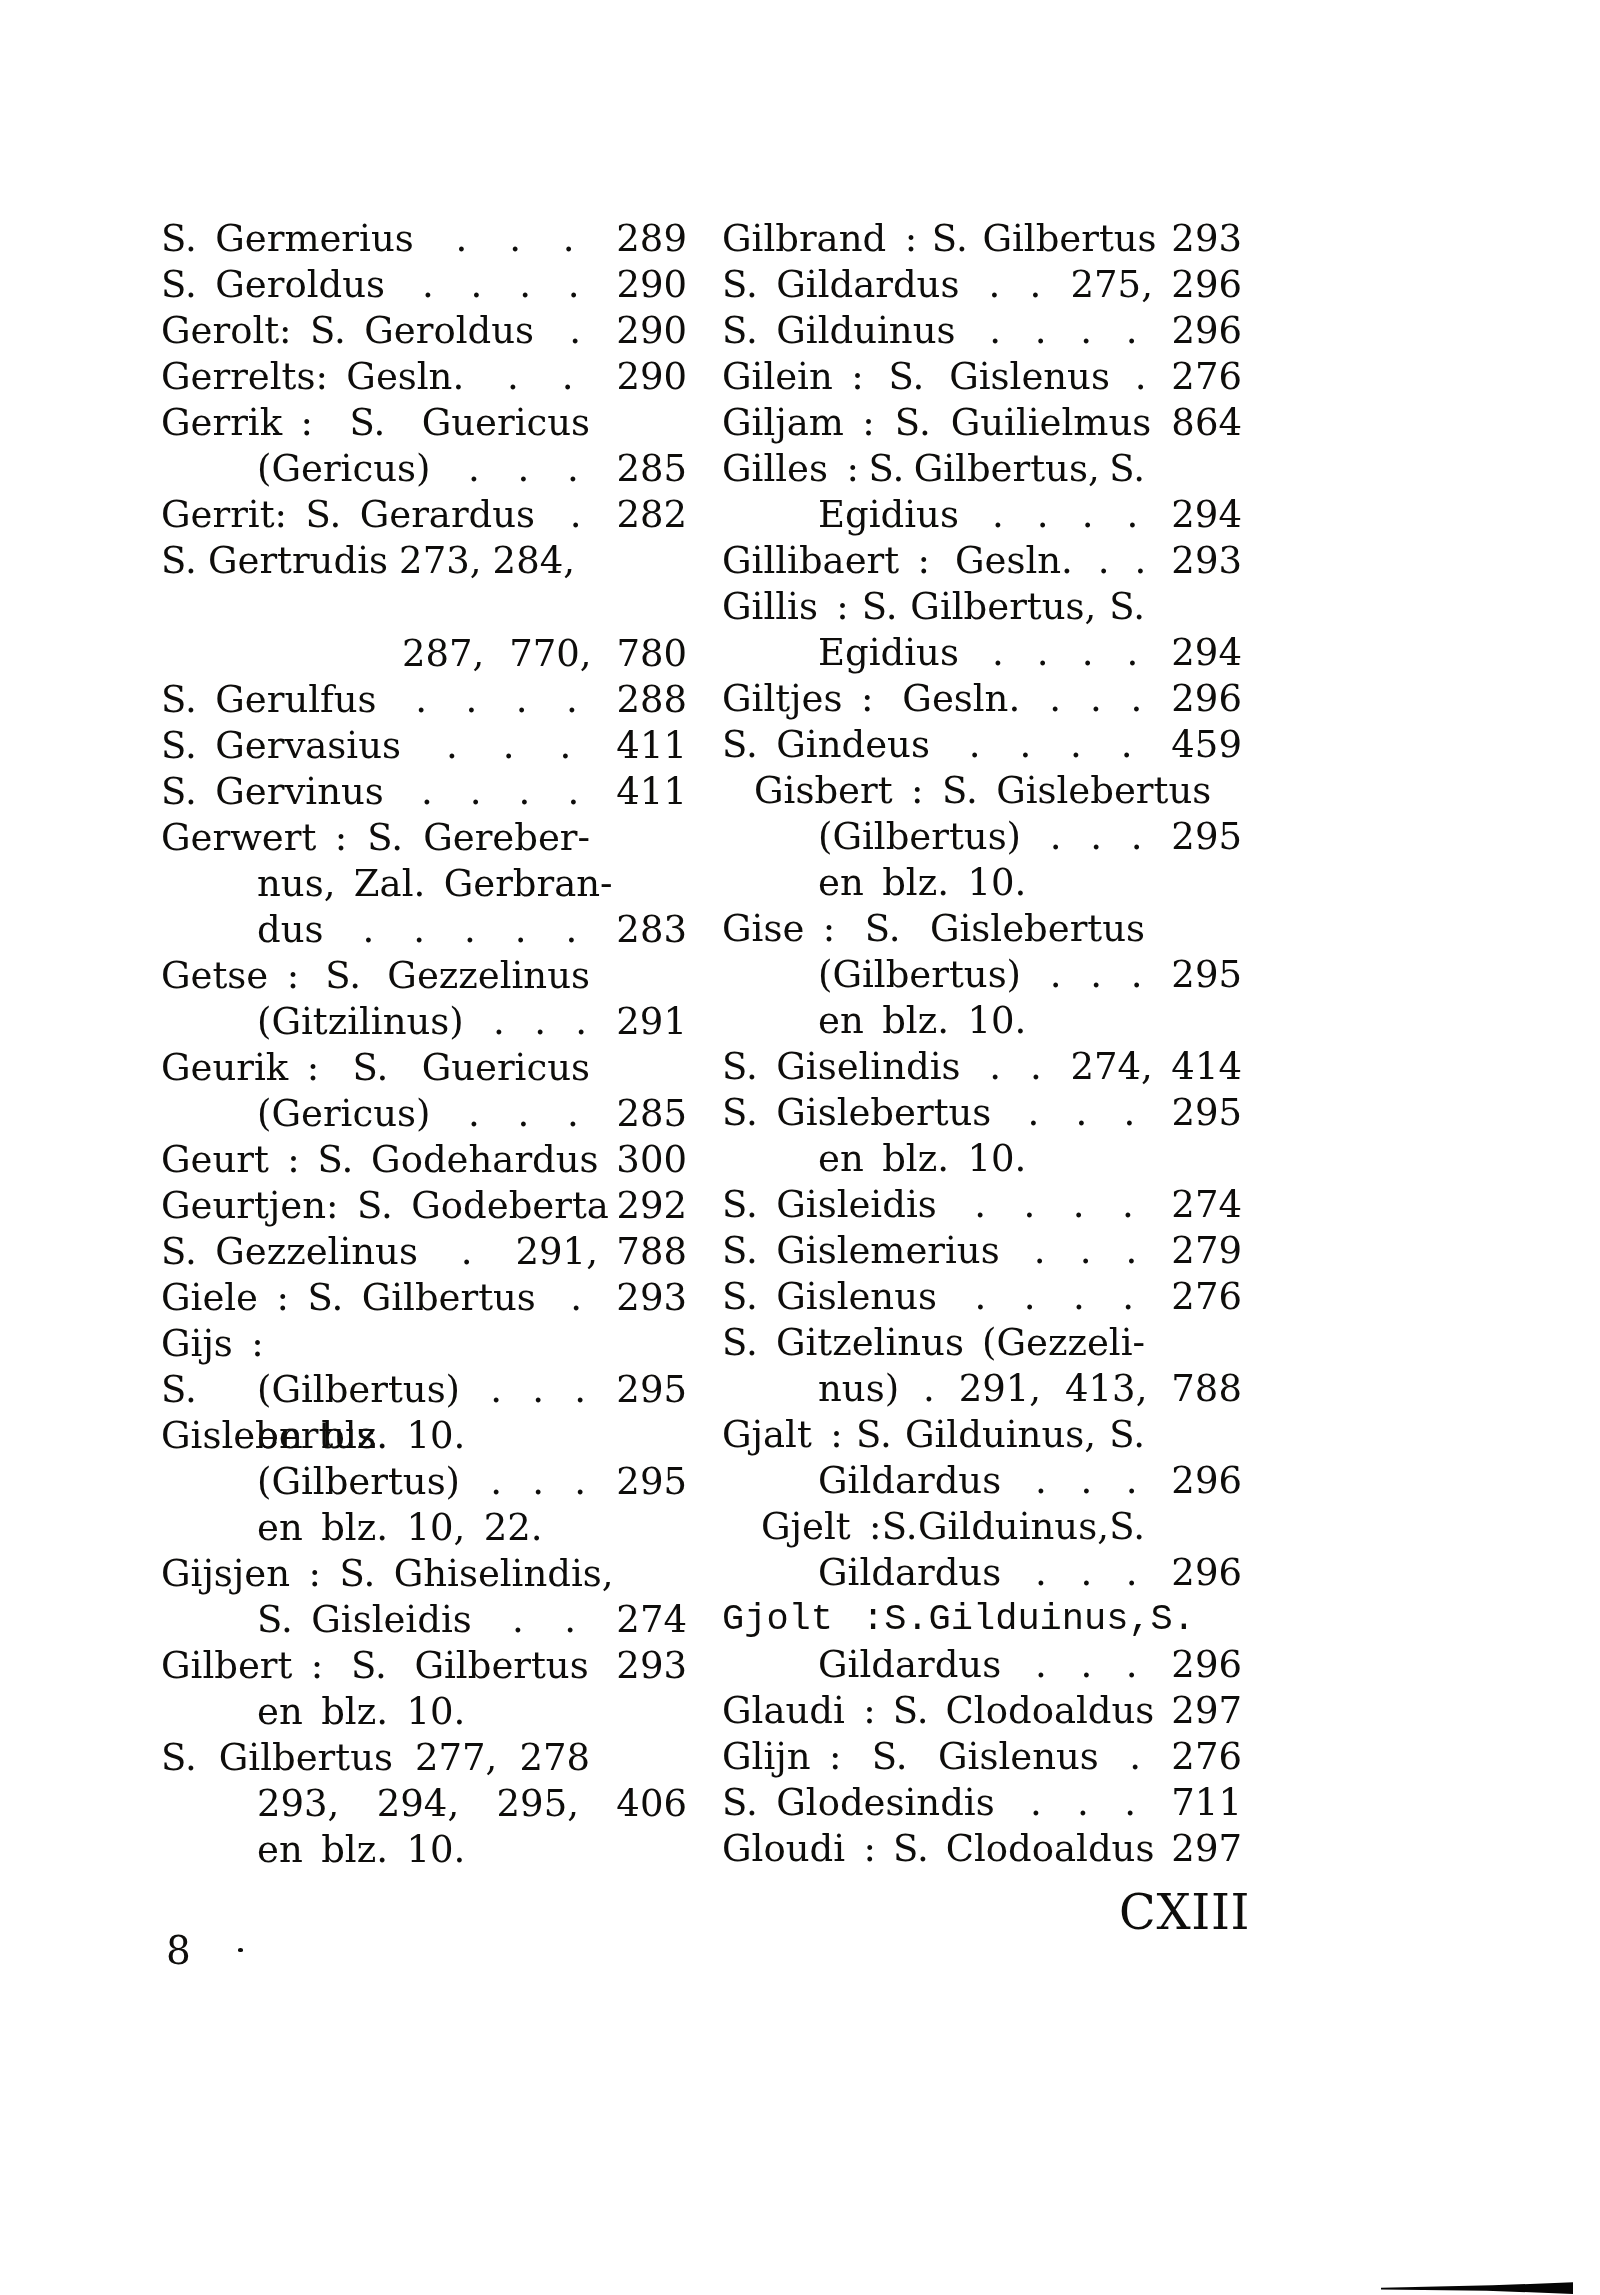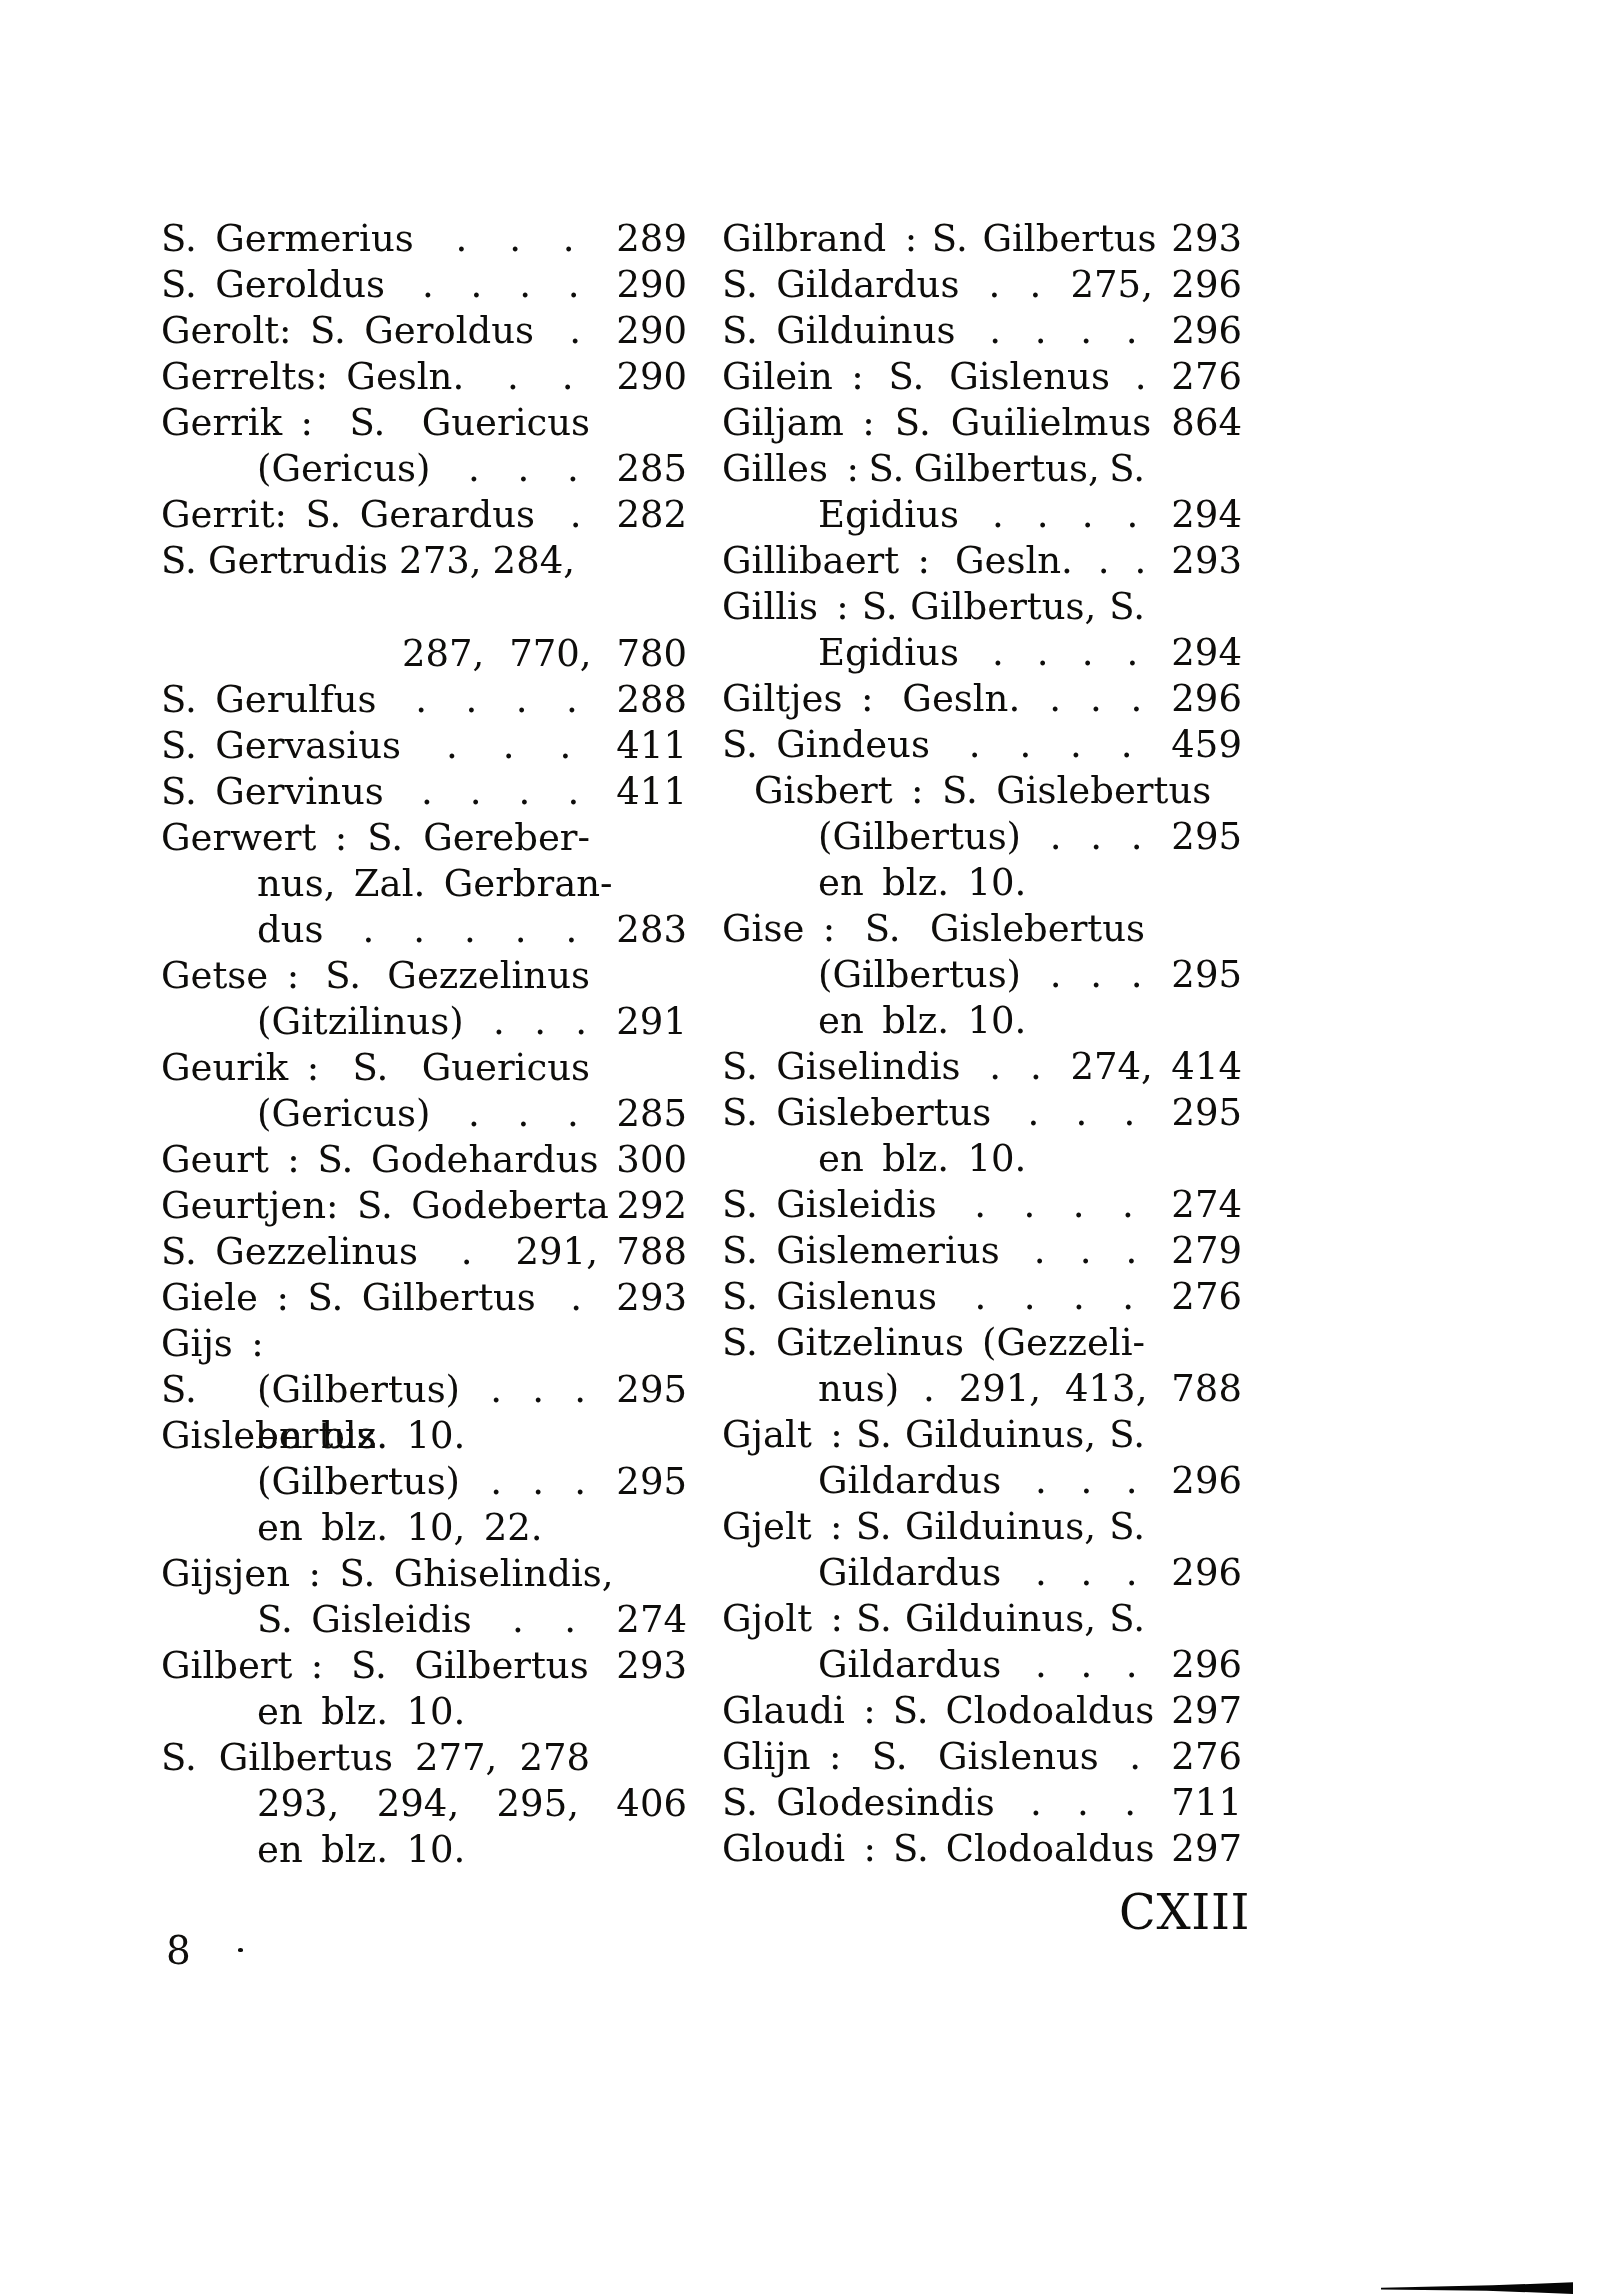--- a/index.html
+++ b/index.html
@@ -413,34 +413,34 @@
         <span>Gilduinus,</span>
         <span>S.</span>
       </div>
       <div class="line t-j i1">
         <span>Gildardus</span>
         <span>.</span>
         <span>.</span>
         <span>.</span>
         <span>296</span>
       </div>
-      <div class="line t-j" style="padding-right: 97px;">
+      <div class="line t-j" style="padding-right: 97px; margin-left: 39px;">
         <span>Gjelt :</span>
         <span>S.</span>
         <span>Gilduinus,</span>
         <span>S.</span>
       </div>
       <div class="line t-j i1">
         <span>Gildardus</span>
         <span>.</span>
         <span>.</span>
         <span>.</span>
         <span>296</span>
       </div>
-      <div class="line t-j" style="padding-right: 97px;">
+      <div class="line t-j" style="padding-right: 97px; font-family: Liberation Mono, monospace;">
         <span>Gjolt :</span>
         <span>S.</span>
         <span>Gilduinus,</span>
         <span>S.</span>
       </div>
       <div class="line t-j i1">
         <span>Gildardus</span>
         <span>.</span>
         <span>.</span>
         <span>.</span>

